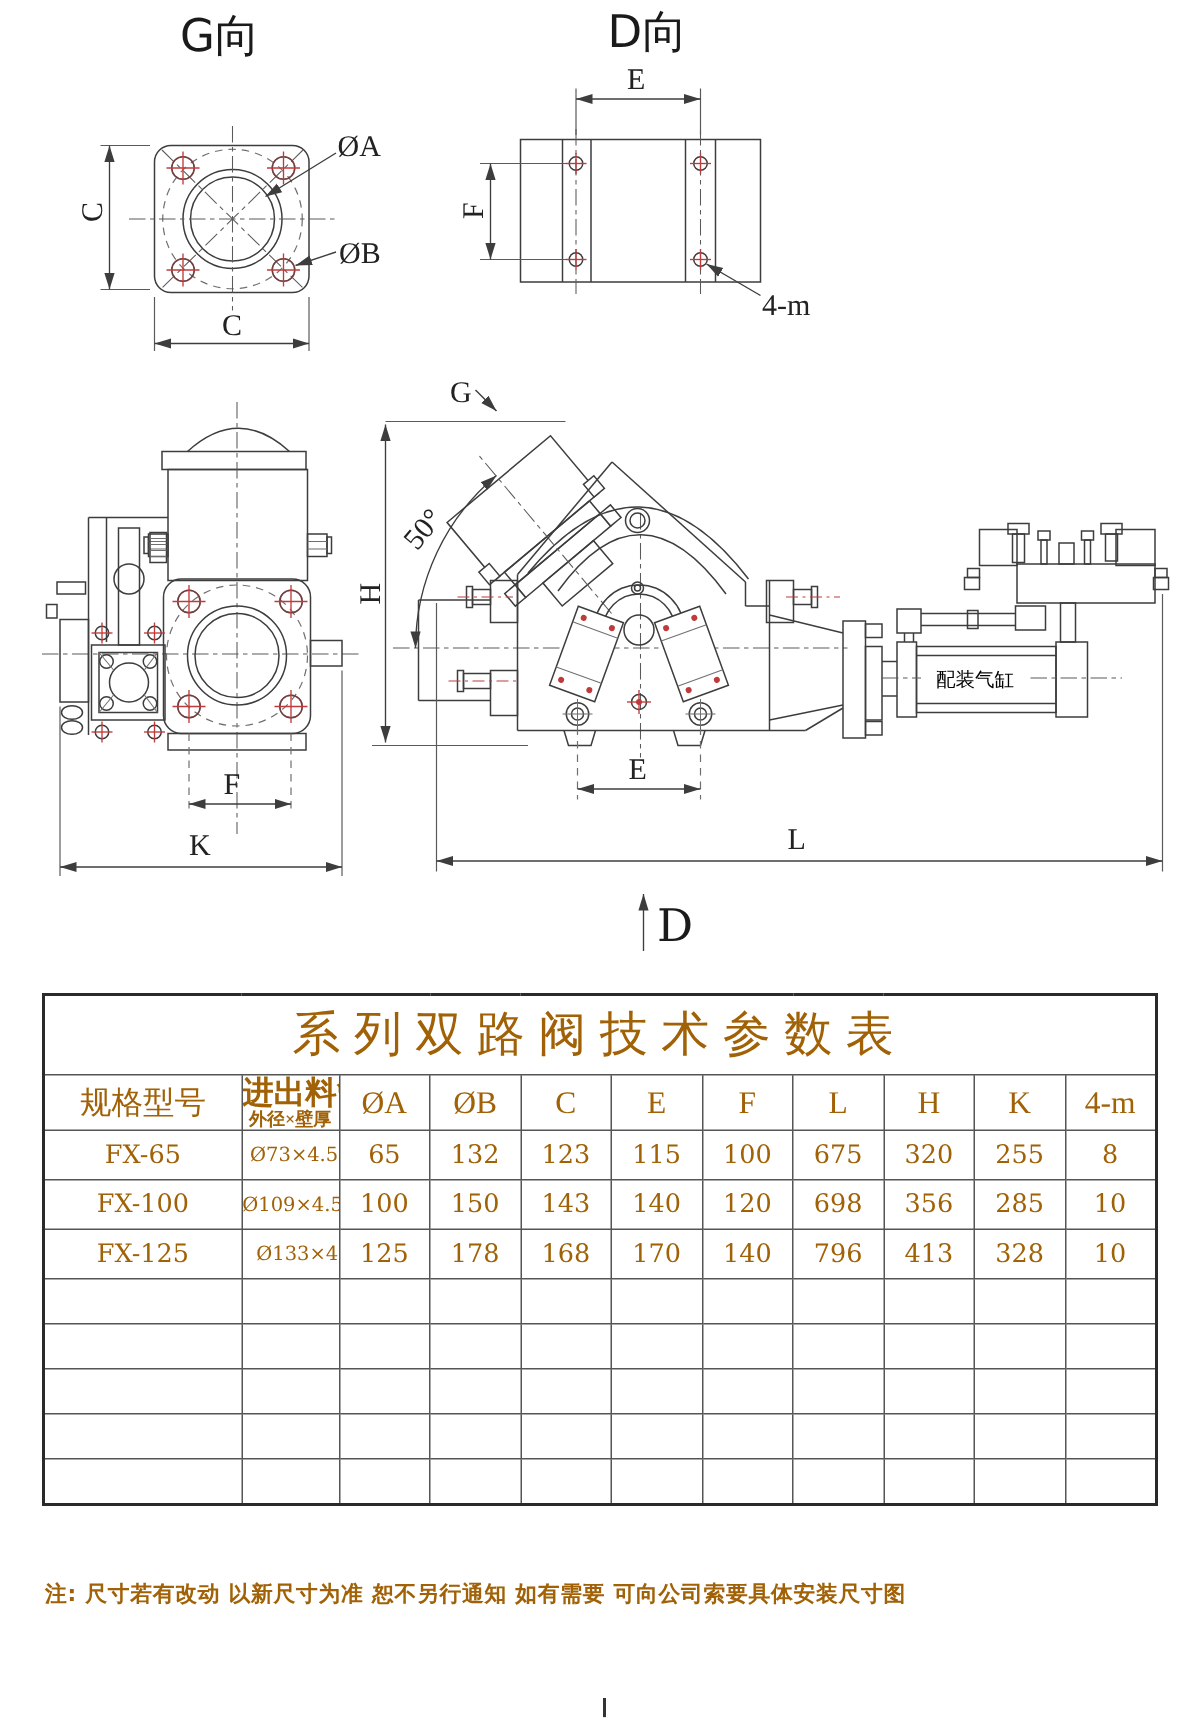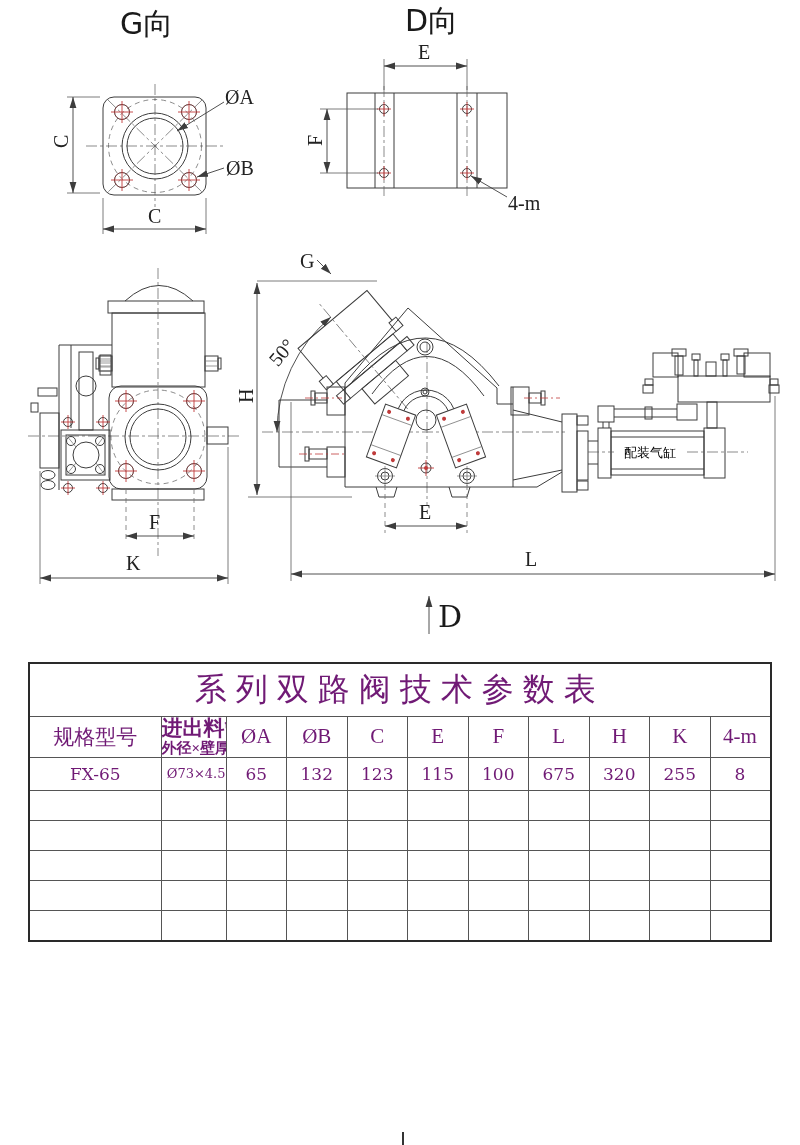--- a/index.html
+++ b/index.html
@@ -1,17 +1,17 @@
 <!DOCTYPE html>
 <html><head>
 <meta charset="utf-8">
 <style>
   html,body{margin:0;padding:0;background:#fff;}
   #page{position:relative;width:800px;height:1145px;background:#ffffff;overflow:hidden;
-        font-family:"DejaVu Sans",sans-serif;color:#701a75;}
+        font-family:"DejaVu Sans",sans-serif;color:#a16207;}
   svg{position:absolute;left:0;top:0;}
   
   .ln{stroke:#3d3d3d;stroke-width:1;fill:none;}
   .lnf{stroke:#3d3d3d;stroke-width:1;fill:#ffffff;}
   .thin{stroke:#6f6f6f;stroke-width:.7;fill:none;}
   .cl{stroke:#5a5a5a;stroke-width:.7;fill:none;stroke-dasharray:11 3 3 3;}
   .dsh{stroke:#6f6f6f;stroke-width:.8;fill:none;stroke-dasharray:5 4;}
   .dim{stroke:#3d3d3d;stroke-width:.9;fill:none;}
   .ext{stroke:#5a5a5a;stroke-width:.8;fill:none;}
   .red{stroke:#bf3b3b;stroke-width:.9;fill:none;}
@@ -25,21 +25,21 @@
   table.spec{border-collapse:collapse;table-layout:fixed;width:742px;
              font-family:"DejaVu Serif","Liberation Serif",serif;}
   table.spec td{border:1px solid #555;text-align:center;vertical-align:middle;
                 padding:0;overflow:hidden;white-space:nowrap;}
   table.spec{border:2px solid #2a2a2a;}
   td.title-cell{height:52px;font-size:32px;letter-spacing:9px;font-weight:500;
                 font-family:Liberation Sans, sans-serif;}
   tr.head-row td{height:33px;font-size:21px;font-family:Liberation Serif, serif;}
   td.h-model{font-size:17px;font-family:"DejaVu Sans",sans-serif;}
   td.h-pipe{font-size:12px;line-height:1.1;font-family:"DejaVu Sans",sans-serif;font-weight:bold;}
-  td.h-pipe .sub{display:block;font-size:15px;font-weight:bold;}
+  td.h-pipe .sub{display:block;font-size:12px;font-weight:bold;}
   tr.data-row td{height:32px;font-size:17px;}
   tr.data-row td.c-pipe{font-size:13px;text-align:right;}
   tr.empty-row td{height:29px;}
   #note{position:absolute;left:30px;top:1053px;font-size:14.5px;font-weight:bold;
         font-family:"DejaVu Sans",sans-serif;letter-spacing:.5px;}
   #bottom-tick{position:absolute;left:402px;top:1132px;width:1.5px;height:13px;background:#333;}
 </style>
 </head>
 <body>
 
@@ -395,20 +395,46 @@
         <td>65</td>
         <td>132</td>
         <td>123</td>
         <td>115</td>
         <td>100</td>
         <td>675</td>
         <td>320</td>
         <td>255</td>
         <td>8</td>
       </tr>
+      <tr class="data-row">
+        <td>FX-100</td>
+        <td class="c-pipe">Ø109×4.5</td>
+        <td>100</td>
+        <td>150</td>
+        <td>143</td>
+        <td>140</td>
+        <td>120</td>
+        <td>698</td>
+        <td>356</td>
+        <td>285</td>
+        <td>10</td>
+      </tr>
+      <tr class="data-row">
+        <td>FX-125</td>
+        <td class="c-pipe">Ø133×4</td>
+        <td>125</td>
+        <td>178</td>
+        <td>168</td>
+        <td>170</td>
+        <td>140</td>
+        <td>796</td>
+        <td>413</td>
+        <td>328</td>
+        <td>10</td>
+      </tr>
     </tbody>
     <tbody>
           <tr class="empty-row">
             <td></td>
             <td></td>
             <td></td>
             <td></td>
             <td></td>
             <td></td>
             <td></td>
@@ -466,15 +492,16 @@
             <td></td>
             <td></td>
             <td></td>
             <td></td>
             <td></td>
           </tr>
         </tbody>
   </table>
 </div>
 
+<div id="note">注: 尺寸若有改动 以新尺寸为准 恕不另行通知 如有需要 可向公司索要具体安装尺寸图</div>
 <div id="bottom-tick"></div>
 
 </div>
 
 </body></html>

